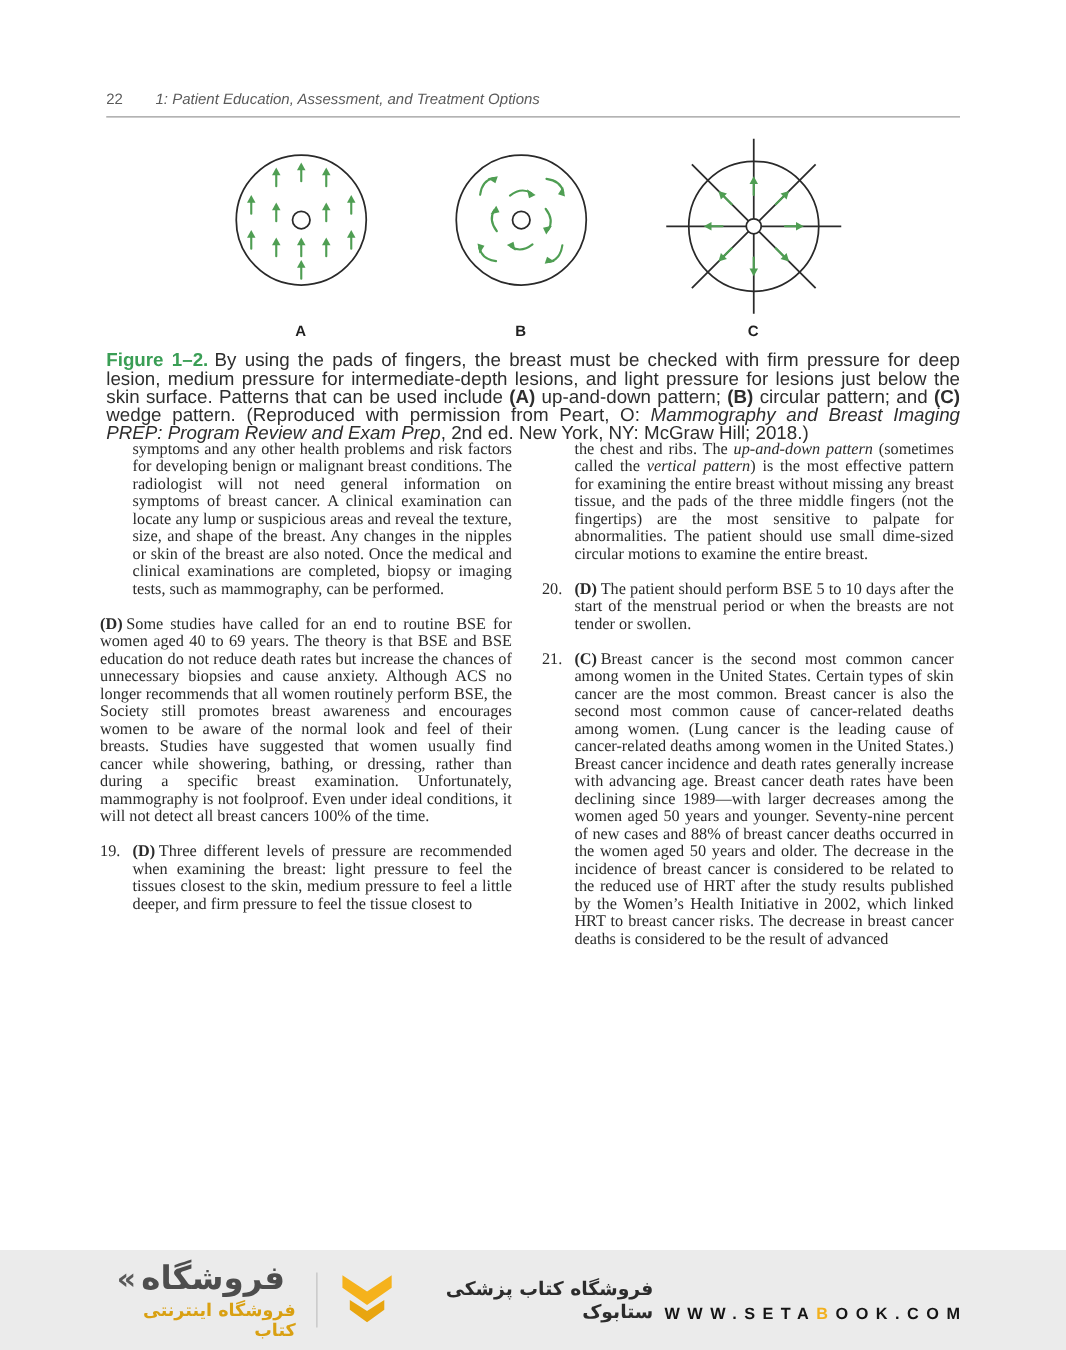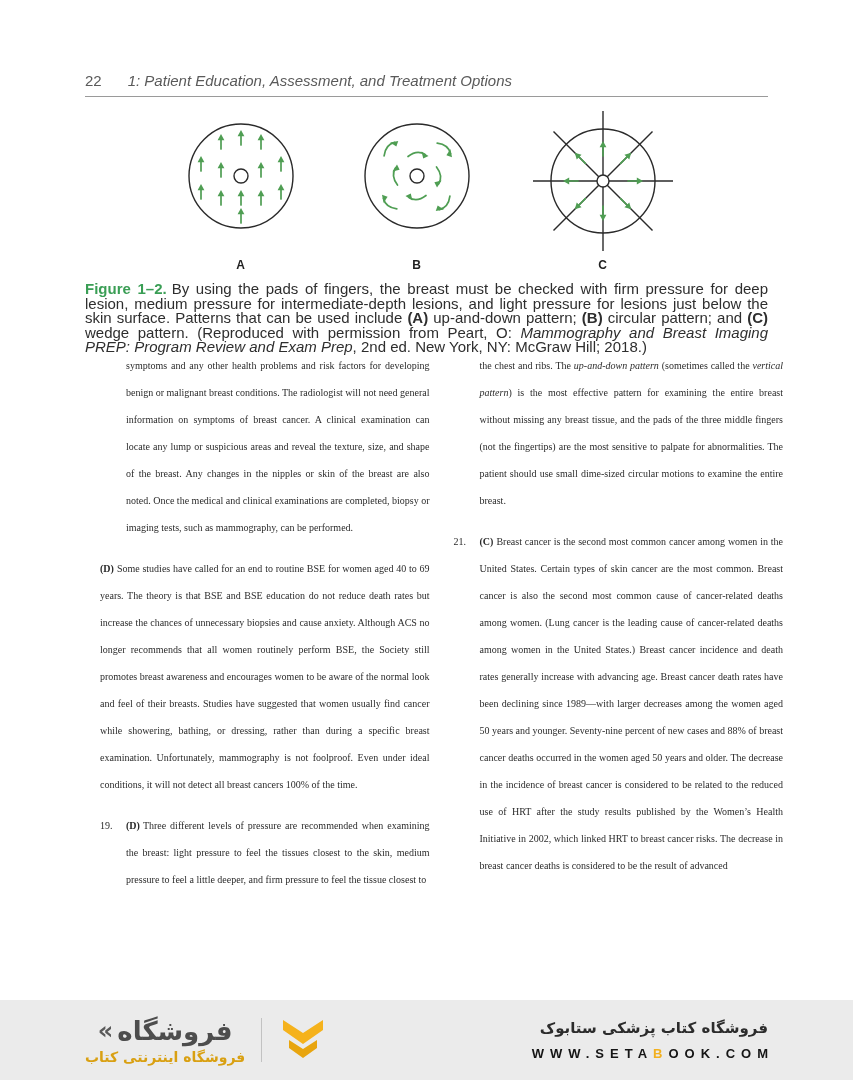--- a/index.html
+++ b/index.html
@@ -1,59 +1,59 @@
 <!DOCTYPE html>
 <html style="--figure-green: #3a9e55; --arrow-green: #4f9e53; --brand-yellow: #f2b01e;"><head>
 <meta charset="utf-8">
 <style>
   html,body{margin:0;padding:0;background:#ffffff;}
   .page{position:relative;width:853px;height:1080px;background:#fff;overflow:hidden;
         font-family:"Liberation Serif",serif;color:#2b2b2b;}
 
   
   .pg-header{position:absolute;left:85px;top:72px;width:683px;border-bottom:1px solid #9a9a9a;
-             padding-bottom:7px;font-family:"Liberation Sans",sans-serif;font-size:15px;
+             padding-bottom:7px;font-family:"Liberation Sans",sans-serif;font-size:12px;
              color:#5a5a5a;display:flex;gap:26px;align-items:baseline;}
   .pg-header .chapter{font-style:italic;}
 
   
   .figure-block{position:absolute;left:85px;top:106px;width:683px;}
   .diagrams{display:flex;justify-content:center;gap:46px;align-items:flex-end;}
   .diagram{margin:0;display:flex;flex-direction:column;align-items:center;}
   .diagram figcaption{font-family:"Liberation Sans",sans-serif;font-weight:bold;font-size:12px;
                       color:#1f1f1f;margin-top:2px;}
   .outline{fill:none;stroke:#2a2a2a;stroke-width:1.4;}
   .nipple{fill:#ffffff;stroke:#2a2a2a;stroke-width:1.4;}
   .astroke{stroke:var(--arrow-green);stroke-width:1.7;fill:none;stroke-linecap:round;}
   .afill{fill:var(--arrow-green);stroke:none;}
   .caption{margin:10px 0 0 0;font-family:"Liberation Sans",sans-serif;font-size:15px;
            line-height:14.6px;color:#2e2e2e;text-align:justify;}
   .cap-label{color:var(--figure-green);font-weight:bold;padding-right:5px;}
 
   
-  .columns{position:absolute;left:100px;top:352px;width:683px;display:grid;
-           grid-template-columns:1fr 1fr;column-gap:24px;font-size:10px;line-height:27px;}
+  .columns{position:absolute;left:80px;top:352px;width:683px;display:grid;
+           grid-template-columns:1fr 1fr;column-gap:24px;font-size:13px;line-height:14px;}
   .cont{margin:0 0 14px 26px;text-align:justify;}
   .item{display:flex;margin:0 0 14px 0;}
   .num{width:26px;flex:none;}
   .itext{flex:1;margin:0;text-align:justify;}
   .ans{font-weight:bold;padding-right:3px;}
 
   
   .pg-footer{position:absolute;left:0;top:1000px;width:853px;height:80px;background:#ebebeb;
              display:flex;align-items:center;justify-content:space-between;
              padding:0 85px;box-sizing:border-box;font-family:"Liberation Sans",sans-serif;}
   .f-left{display:flex;align-items:center;gap:16px;}
   .wordmark-block{display:flex;flex-direction:column;align-items:center;}
   .wordmark{display:flex;align-items:center;gap:4px;font-weight:bold;font-size:26px;color:#4d4d4d;
             font-family:"DejaVu Sans",sans-serif;}
   .guillemet{color:#5a5a5a;font-size:24px;}
   .logo-sub{font-family:"DejaVu Sans",sans-serif;font-size:14px;font-weight:bold;color:#d9a012;margin-top:3px;}
   .f-divider{width:1px;height:44px;background:#c2c2c2;}
-  .f-right{display:flex;flex-direction:column;align-items:flex-end;gap:9px;}
+  .f-right{display:flex;flex-direction:row;align-items:flex-end;gap:9px;}
   .store-line{font-family:"DejaVu Sans",sans-serif;font-size:15px;font-weight:bold;color:#2c2c2c;}
   .url{font-size:13px;font-weight:bold;letter-spacing:6px;color:#151515;margin-right:-6px;
        font-family:"Liberation Sans",sans-serif;}
   .url-b{color:var(--brand-yellow);}
 </style>
 </head>
 <body>
 
 <div class="page">
 
@@ -153,20 +153,26 @@
         <span class="num">19.</span>
         <p class="itext">
           <span class="ans">(D)</span><span>Three different levels of pressure are recommended when examining the breast: light pressure to feel the tissues closest to the skin, medium pressure to feel a little deeper, and firm pressure to feel the tissue closest to</span>
         </p>
       </div>
     </div>
 
     <div class="col">
       <p class="cont"><span>the chest and ribs. The </span><span style="font-style: italic;">up-and-down pattern</span><span> (sometimes called the </span><span style="font-style: italic;">vertical pattern</span><span>) is the most effective pattern for examining the entire breast without missing any breast tissue, and the pads of the three middle fingers (not the fingertips) are the most sensitive to palpate for abnormalities. The patient should use small dime-sized circular motions to examine the entire breast.</span></p>
 
+      <div class="item">
+        <span class="num">20.</span>
+        <p class="itext">
+          <span class="ans">(D)</span><span>The patient should perform BSE 5 to 10 days after the start of the menstrual period or when the breasts are not tender or swollen.</span>
+        </p>
+      </div>
 
       <div class="item">
         <span class="num">21.</span>
         <p class="itext">
           <span class="ans">(C)</span><span>Breast cancer is the second most common cancer among women in the United States. Certain types of skin cancer are the most common. Breast cancer is also the second most common cause of cancer-related deaths among women. (Lung cancer is the leading cause of cancer-related deaths among women in the United States.) Breast cancer incidence and death rates generally increase with advancing age. Breast cancer death rates have been declining since 1989—with larger decreases among the women aged 50 years and younger. Seventy-nine percent of new cases and 88% of breast cancer deaths occurred in the women aged 50 years and older. The decrease in the incidence of breast cancer is considered to be related to the reduced use of HRT after the study results published by the Women’s Health Initiative in 2002, which linked HRT to breast cancer risks. The decrease in breast cancer deaths is considered to be the result of advanced</span>
         </p>
       </div>
     </div>
   </main>
 

